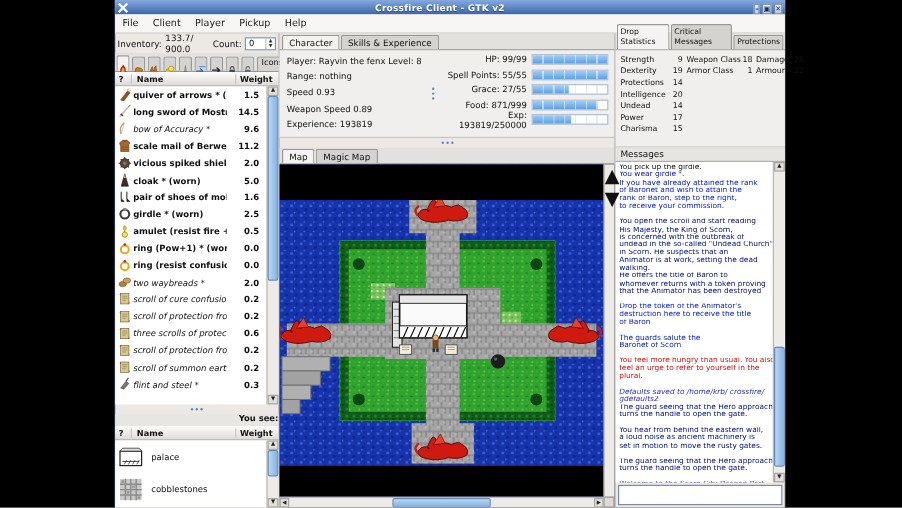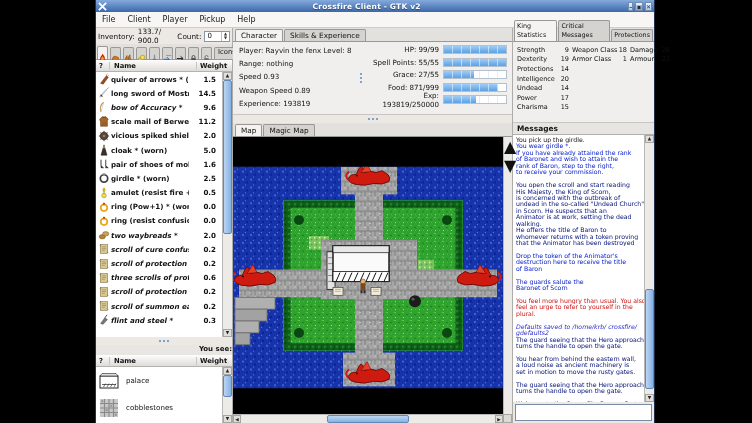--- a/index.html
+++ b/index.html
@@ -40,21 +40,21 @@
   .cols .c1{width:14px;padding-left:3px;border-right:1px solid #c8c6c2;box-sizing:border-box}
   .cols .c2{flex:1;padding-left:4px;border-right:1px solid #c8c6c2}
   .cols .c3{width:32px;padding-left:3px}
   .listwrap{flex:1;display:flex;min-height:0;background:#fff}
   .ilist{flex:1;overflow:hidden}
   .irow{height:14.2px;display:flex;align-items:center;font-size:7.1px;font-weight:bold}
   .irow .ic{width:15px;height:13px;display:flex;align-items:center;justify-content:center;flex:0 0 auto}
   .irow .ic svg{width:12px;height:12px}
   .irow .nm{flex:1;white-space:nowrap;overflow:hidden;min-width:0}
   .irow .wt{width:27px;padding-right:6px;text-align:right;flex:0 0 auto}
-  .irow.italic .nm{font-style:italic;font-weight:bold}
+  .irow.italic .nm{font-style:italic;font-weight:normal}
   
   .sb{width:9px;background:#edebe7;border-left:1px solid #bab8b4;display:flex;flex-direction:column;flex:0 0 auto}
   .sb .btn{height:8px;background:#e1dfdb;border:1px solid #a8a6a2;box-sizing:border-box;font-size:4.5px;
            line-height:6px;text-align:center;color:#222;flex:0 0 auto}
   .sb .track{flex:1;position:relative}
   .sb .thumb{position:absolute;left:0;right:0;background:linear-gradient(90deg,#bcd6f2,#84b2e4);
              border:1px solid #6488b4;border-radius:2px;box-sizing:border-box}
   .splith{height:8px;display:flex;align-items:center;justify-content:center;gap:2px;flex:0 0 auto}
   .dot{width:2px;height:2px;border-radius:50%;background:#5a8ac8}
   .yousee{height:10px;text-align:right;font-size:7px;font-weight:bold;background:#e8e6e2;flex:0 0 auto}
@@ -93,21 +93,21 @@
   .hsb .thumb{position:absolute;top:0;bottom:0;background:linear-gradient(#bcd6f2,#84b2e4);
               border:1px solid #6488b4;border-radius:2px;box-sizing:border-box}
   .corner{position:absolute;right:0;bottom:0;width:9px;height:9px;background:#dcdad6;border:1px solid #a8a6a2;box-sizing:border-box}
   
   .rtabrow{height:13px;display:flex;align-items:flex-end;padding-left:1px;background:#e3e1dd;
            border-bottom:1px solid #9a9894;flex:0 0 auto}
   .rtabrow .tab{font-size:6.4px;padding:1px 2px}
   .statpane{height:76px;font-size:6.5px;padding:3px 0 1px 4px;background:#f0efed;border-bottom:1px solid #c8c6c2;flex:0 0 auto}
   .srow{display:grid;grid-template-columns:42px 13px 46px 12px 30px 13px;height:9.6px;align-items:center}
   .sv{text-align:right;padding-right:3px}
-  .msghead{height:11px;font-size:7.4px;font-weight:bold;padding-left:4px;background:#e7e5e1;
+  .msghead{height:11px;font-size:7.4px;font-weight:normal;padding-left:4px;background:#e7e5e1;
            border-bottom:1px solid #b2b0ac;display:flex;align-items:center;flex:0 0 auto}
   .msgwrap{flex:1;display:flex;min-height:0;background:#fff}
   .msgs{flex:1;overflow:hidden;padding:2px 0 0 3px;font-size:6.2px;line-height:6.45px}
   .ml{white-space:nowrap;height:6.45px;overflow:hidden;color:#101010}
   .ml.blue{color:#0018cc}.ml.navy{color:#001078}.ml.red{color:#cc1010}
   .ml.blue-italic{color:#2a2ad0;font-style:italic}
   .cmdinput{height:13px;margin:2px;border:1px solid #7a8aa8;background:#fff;flex:0 0 auto}
 </style>
 </head>
 <body>
@@ -628,21 +628,21 @@
               <div class="thumb" style="left:34%;width:32%"></div>
             </div>
           <div class="btn">▶</div>
         </div>
         <div class="corner"></div>
       </div>
     </div>
 
     <div class="rpanel">
       <div class="rtabrow">
-          <span class="tab active">King Statistics</span>
+          <span class="tab active">Drop Statistics</span>
           <span class="tab">Critical Messages</span>
           <span class="tab">Protections</span>
         </div>
       <div class="statpane">
           <div class="srow">
             <span>Strength</span>
             <span class="sv">9</span>
             <span>Weapon Class</span>
             <span class="sv">18</span>
             <span>Damage</span>

